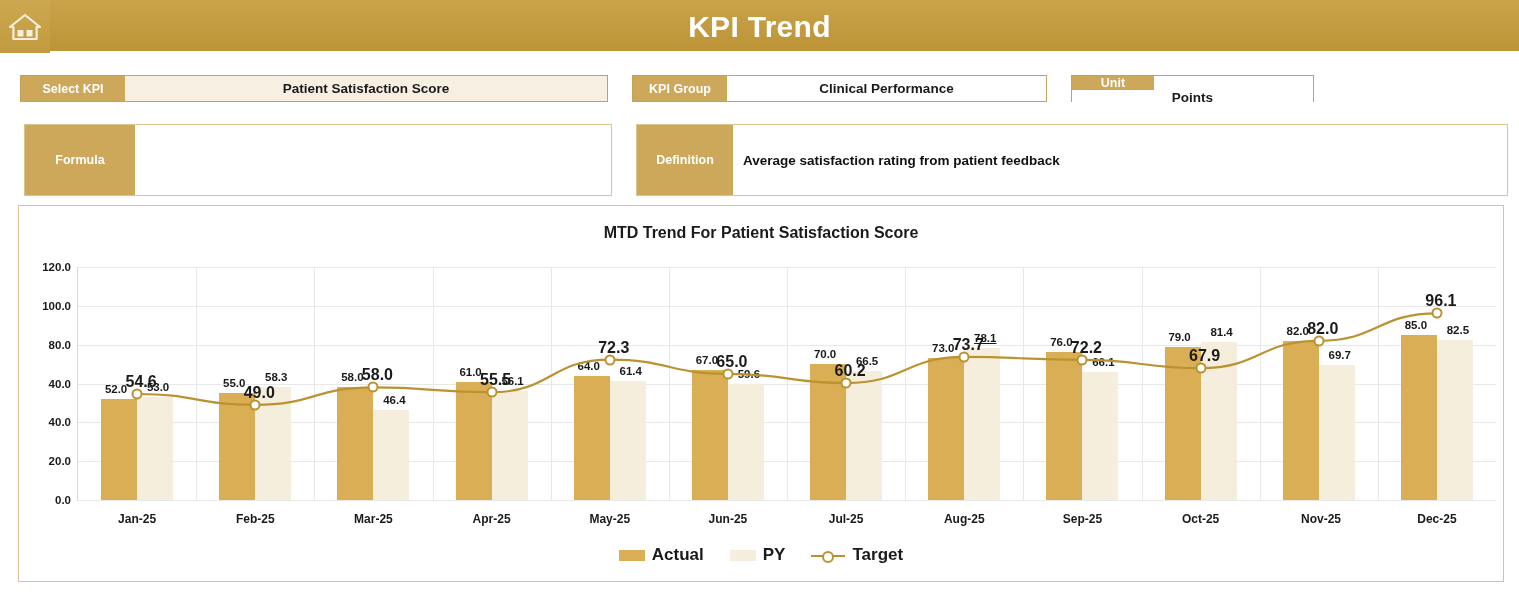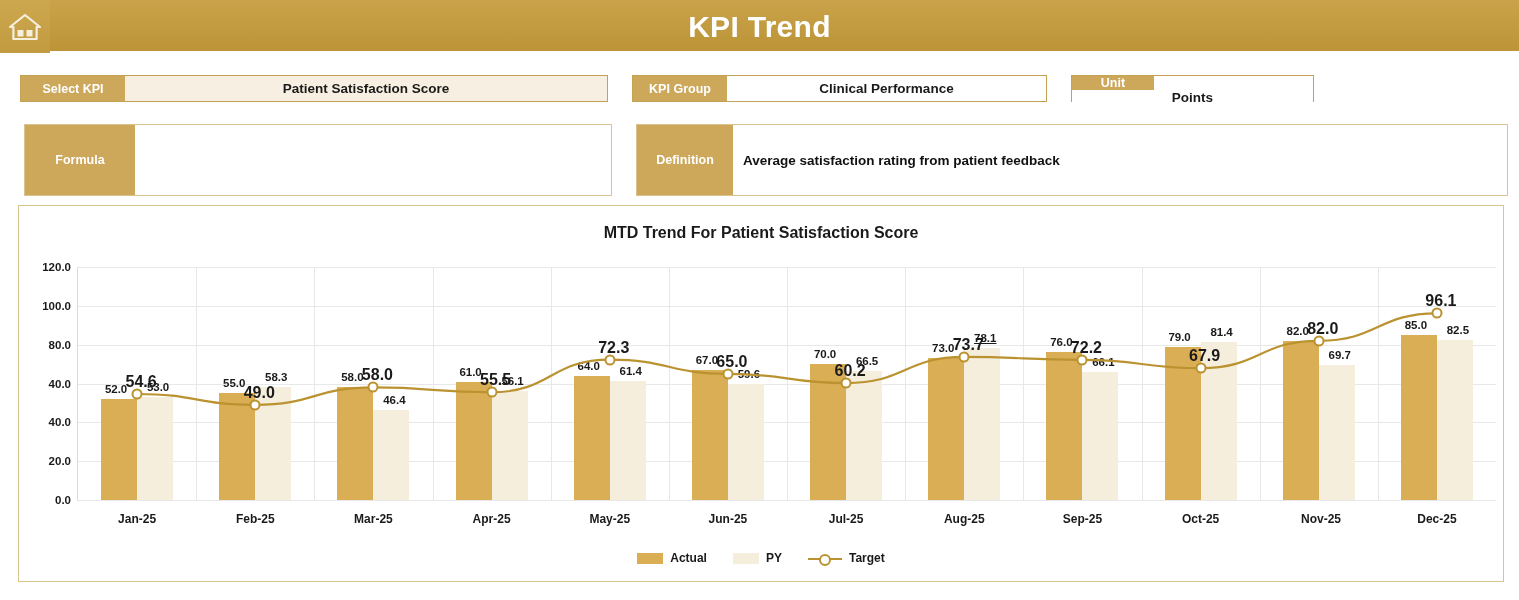--- a/index.html
+++ b/index.html
@@ -135,21 +135,21 @@
     white-space: nowrap; transform: translateX(-50%);
   }
   svg.tline { position: absolute; left: 0; top: 0; overflow: visible; }
 
   
   .legend {
     position: absolute; left: 0; bottom: 16px; width: 100%;
     display: flex; align-items: center; justify-content: center; gap: 26px;
   }
   .leg { display: flex; align-items: center; gap: 7px; }
-  .leg span.t { font-size: 12px; font-weight: bold; color: #1a1a1a; }
+  .leg span.t { font-size: 17px; font-weight: bold; color: #1a1a1a; }
   .sw { width: 26px; height: 11px; display: block; }
   .sw.actual { background: #d9ae55; }
   .sw.py { background: #f5eedd; }
   .sw.line { position: relative; width: 34px; height: 11px; }
   .sw.line::before {
     content: ""; position: absolute; left: 0; top: 5px; width: 34px; height: 2px;
     background: #bb9230;
   }
   .sw.line::after {
     content: ""; position: absolute; left: 11px; top: 1px;

